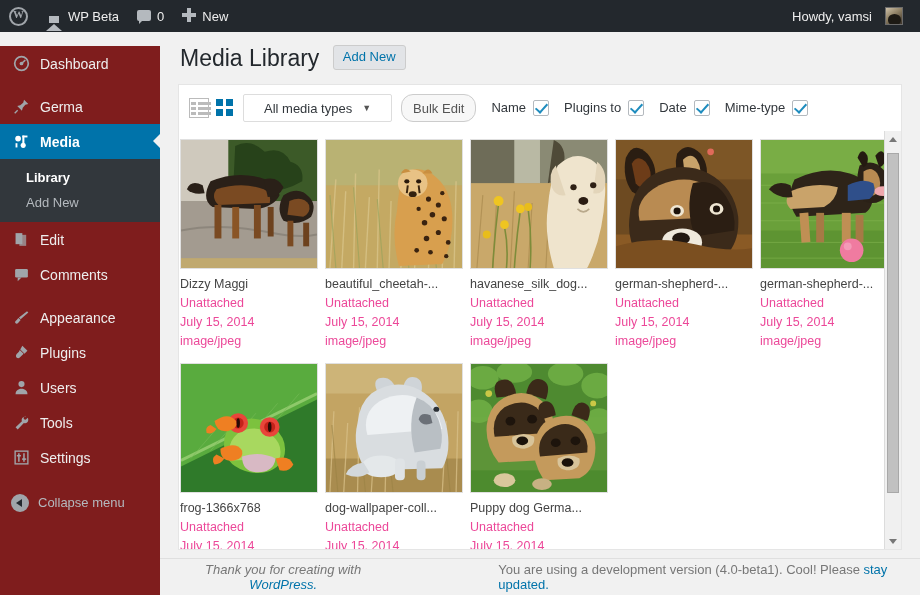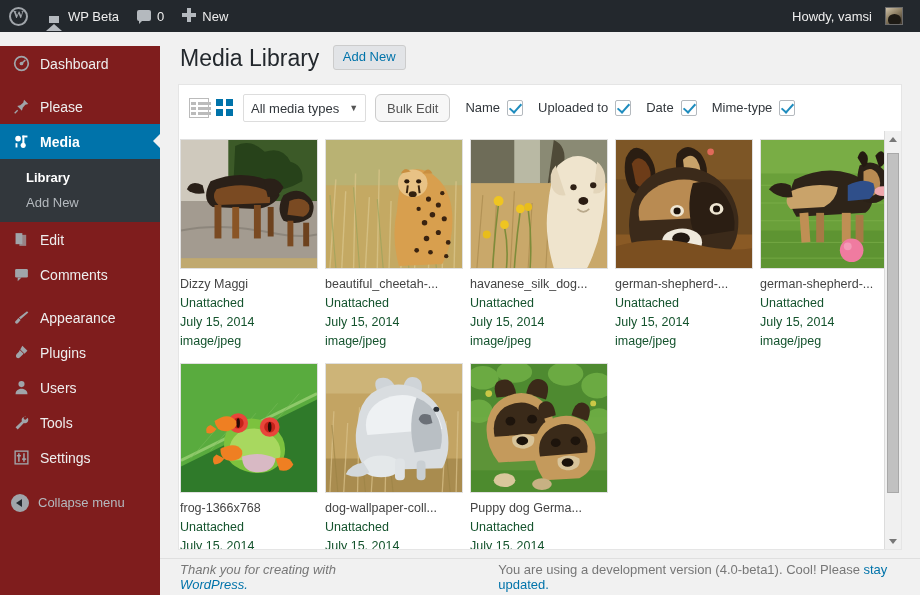--- a/index.html
+++ b/index.html
@@ -177,27 +177,27 @@
   .icon-grid {
     width: 18px; height: 18px; display: grid;
     grid-template-columns: 7px 7px; grid-template-rows: 7px 7px;
     gap: 3px;
   }
   .icon-grid i { background: #0073aa; display: block; }
   .select-box {
     display: flex; align-items: center; justify-content: space-between;
     min-width: 117px; height: 28px;
     background: #fff; border: 1px solid #ddd; border-radius: 2px;
-    padding: 0 7px; font-size: 13px; color: #32373c;
+    padding: 0 20px; font-size: 13px; color: #32373c;
     gap: 10px;
   }
   .caret { font-size: 9px; color: #555; }
   .btn-bulk {
     height: 28px; padding: 0 11px;
-    background: #f7f7f7; border: 1px solid #ccc; border-radius: 6px;
+    background: #f7f7f7; border: 1px solid #ccc; border-radius: 12px;
     font-size: 13px; color: #555;
     display: flex; align-items: center;
   }
   .chk-group { display: flex; align-items: flex-start; gap: 7px; margin-left: 6px; }
   .chk-label { font-size: 13px; color: #32373c; }
   .chk {
     width: 16px; height: 16px; background: #fff;
     border: 1px solid #b4b9be; border-radius: 2px;
     position: relative; flex: 0 0 16px;
   }
@@ -229,21 +229,21 @@
   .media-item { width: 138px; }
   .thumb {
     width: 138px; height: 130px;
     border: 1px solid #e0e0e0;
     overflow: hidden; position: relative;
     background: #ddd;
   }
   .thumb svg { display: block; width: 100%; height: 100%; }
   .meta { padding-top: 6px; }
   .meta div {
-    font-size: 12.5px; color: #14532d; line-height: 19px;
+    font-size: 12.5px; color: #ec4899; line-height: 19px;
     white-space: nowrap; overflow: hidden;
   }
   .meta .m-title { color: #444; }
 
   
   #scrollbar {
     position: absolute; right: 0; top: 0;
     width: 17px; height: 419px;
     background: #f0f0f0;
     border-left: 1px solid #dcdcdc;
@@ -276,21 +276,21 @@
   
   #footer {
     position: absolute; bottom: 0; left: 160px;
     width: 760px; height: 37px;
     background: #f1f1f1;
     border-top: 1px solid #dfdfdf;
     display: flex; align-items: center;
     font-size: 13px; color: #777;
     padding: 0 20px;
   }
-  .f-left { font-style: italic; }
+  .f-left { font-style: italic; text-align: center; }
   .f-left a { color: #0073aa; font-style: italic; text-decoration: none; }
   .f-right { margin-left: 112px; }
   .f-right a { color: #0073aa; text-decoration: none; }
 </style>
 </head>
 <body>
 
 <div id="adminbar">
   <div class="ab-left">
     <div class="ab-item">
@@ -332,21 +332,21 @@
 
   <div class="menu-sep"></div>
 
   <div class="menu-item">
     <span class="mi-icon">
       <svg viewBox="0 0 20 20" width="17" height="17">
           <path d="M13 2 L18 7 L14.5 8 L11.5 11.5 L10.5 15 L5 9.5 L8.5 8.5 L12 5.5 Z" fill="currentColor"></path>
           <path d="M5.5 14.5 L2 18" stroke="currentColor" stroke-width="1.6"></path>
         </svg>
     </span>
-    <span class="mi-label">Please</span>
+    <span class="mi-label">Germa</span>
   </div>
 
   <div class="menu-item current">
     <span class="mi-icon">
       <svg viewBox="0 0 20 20" width="17" height="17">
           <circle cx="6" cy="6.5" r="3.4" fill="currentColor"></circle>
           <rect x="11" y="3" width="2.4" height="9" fill="currentColor"></rect>
           <rect x="11" y="3" width="6" height="2.2" fill="currentColor"></rect>
           <circle cx="12" cy="14.5" r="3" fill="currentColor"></circle>
           <rect x="3" y="12" width="2.2" height="5" fill="currentColor"></rect>
@@ -472,21 +472,21 @@
 
     <div class="btn-bulk">
       <span>Bulk Edit</span>
     </div>
 
     <div class="chk-group">
       <span class="chk-label">Name</span>
       <span class="chk checked"></span>
     </div>
     <div class="chk-group">
-      <span class="chk-label">Uploaded to</span>
+      <span class="chk-label">Plugins to</span>
       <span class="chk checked"></span>
     </div>
     <div class="chk-group">
       <span class="chk-label">Date</span>
       <span class="chk checked"></span>
     </div>
     <div class="chk-group">
       <span class="chk-label">Mime-type</span>
       <span class="chk checked"></span>
     </div>

